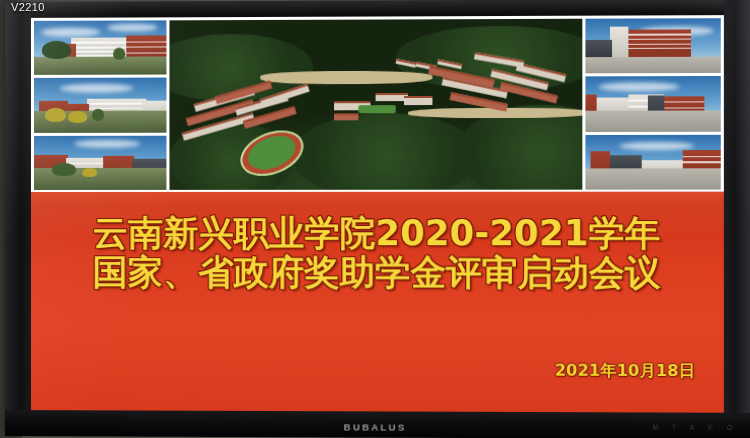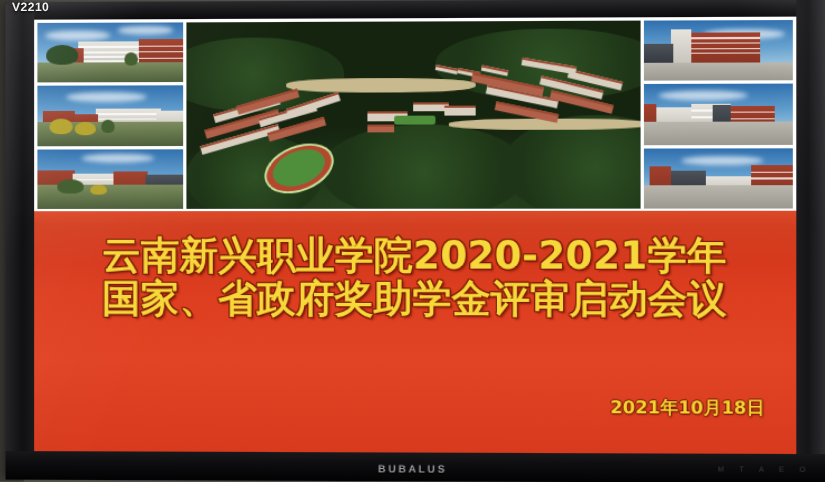--- a/index.html
+++ b/index.html
@@ -64,21 +64,21 @@
     font-weight:bold; letter-spacing:2.2px;
     text-shadow:0 1px 1px #000;
   }
   #brand-right{
     position:absolute; right:12px; bottom:8px;
     color:#4a463f; font-size:6.5px; letter-spacing:6px;
     opacity:.85;
   }
   #watermark{
     position:absolute; left:11px; top:1px;
-    color:#f2f2f2; font-size:11px; font-weight:bold;
+    color:#f2f2f2; font-size:11px; font-weight:normal;
     letter-spacing:.4px;
     text-shadow:0 1px 2px rgba(0,0,0,.9);
     z-index:40;
   }
 
   
   #screen{
     position:absolute; left:26px; top:16px; right:26px; bottom:26px;
     background:#101014; overflow:hidden;
   }

